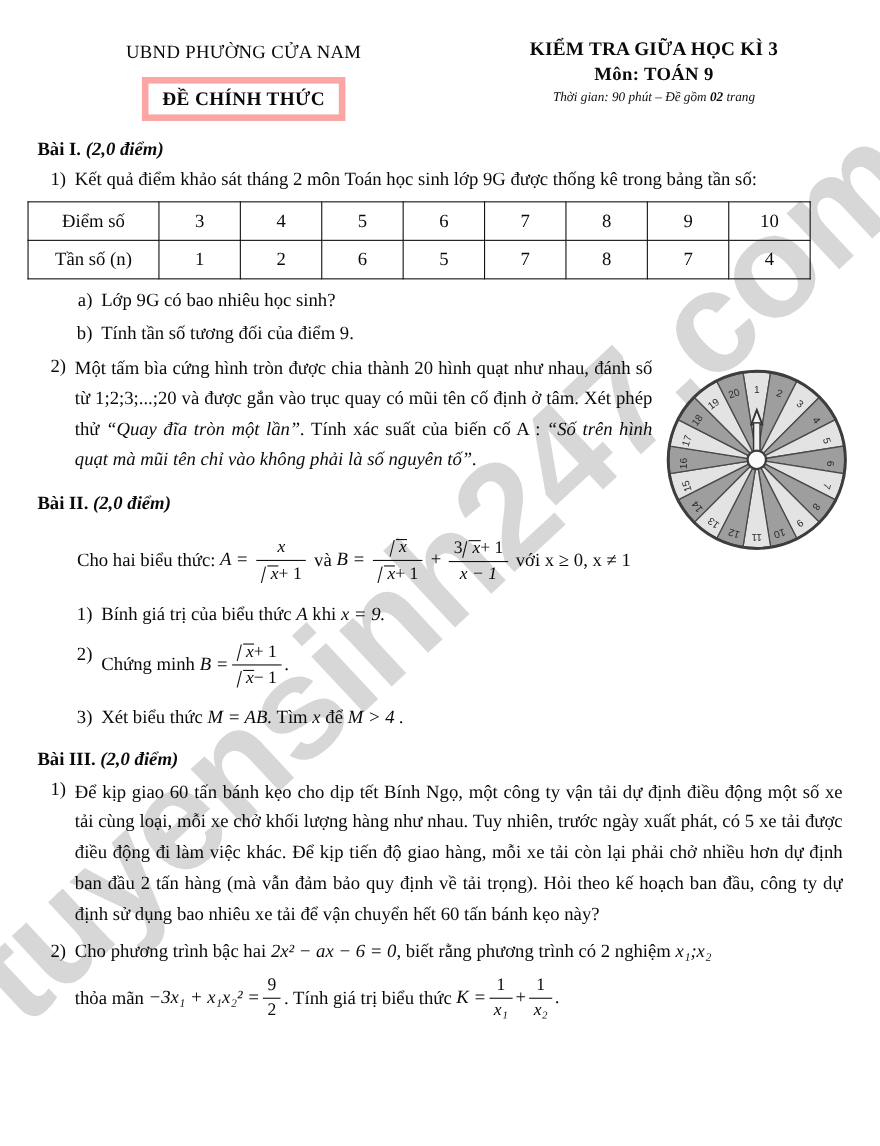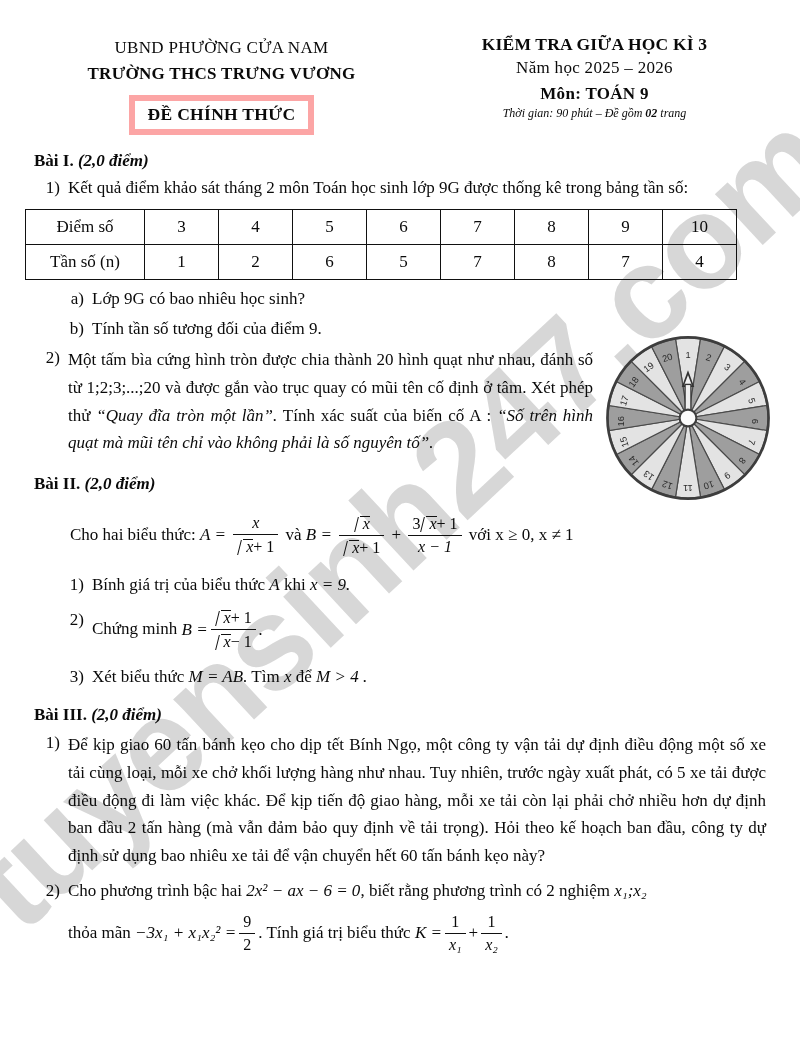--- a/index.html
+++ b/index.html
@@ -222,26 +222,24 @@
 
 <div id="watermark">
   <div class="wm-text">tuyensinh247.com</div>
 </div>
 
 <div id="page">
 
   <div class="header">
     <div class="hdr-left">
       <div class="hdr-line">UBND PHƯỜNG CỬA NAM</div>
-      <div class="hdr-line hdr-bold">TRƯỜNG THCS TRƯNG VƯƠNG</div>
       <div class="official-box">ĐỀ CHÍNH THỨC</div>
     </div>
     <div class="hdr-right">
       <div class="hdr-title">KIỂM TRA GIỮA HỌC KÌ 3</div>
-      <div class="hdr-line">Năm học 2025 – 2026</div>
       <div class="hdr-line hdr-bold">
         <span>Môn:</span>
         <span>TOÁN 9</span>
       </div>
       <div class="hdr-italic">
         <span>Thời gian: 90 phút – Đề gồm </span><b>02</b><span> trang</span>
       </div>
     </div>
   </div>
 

